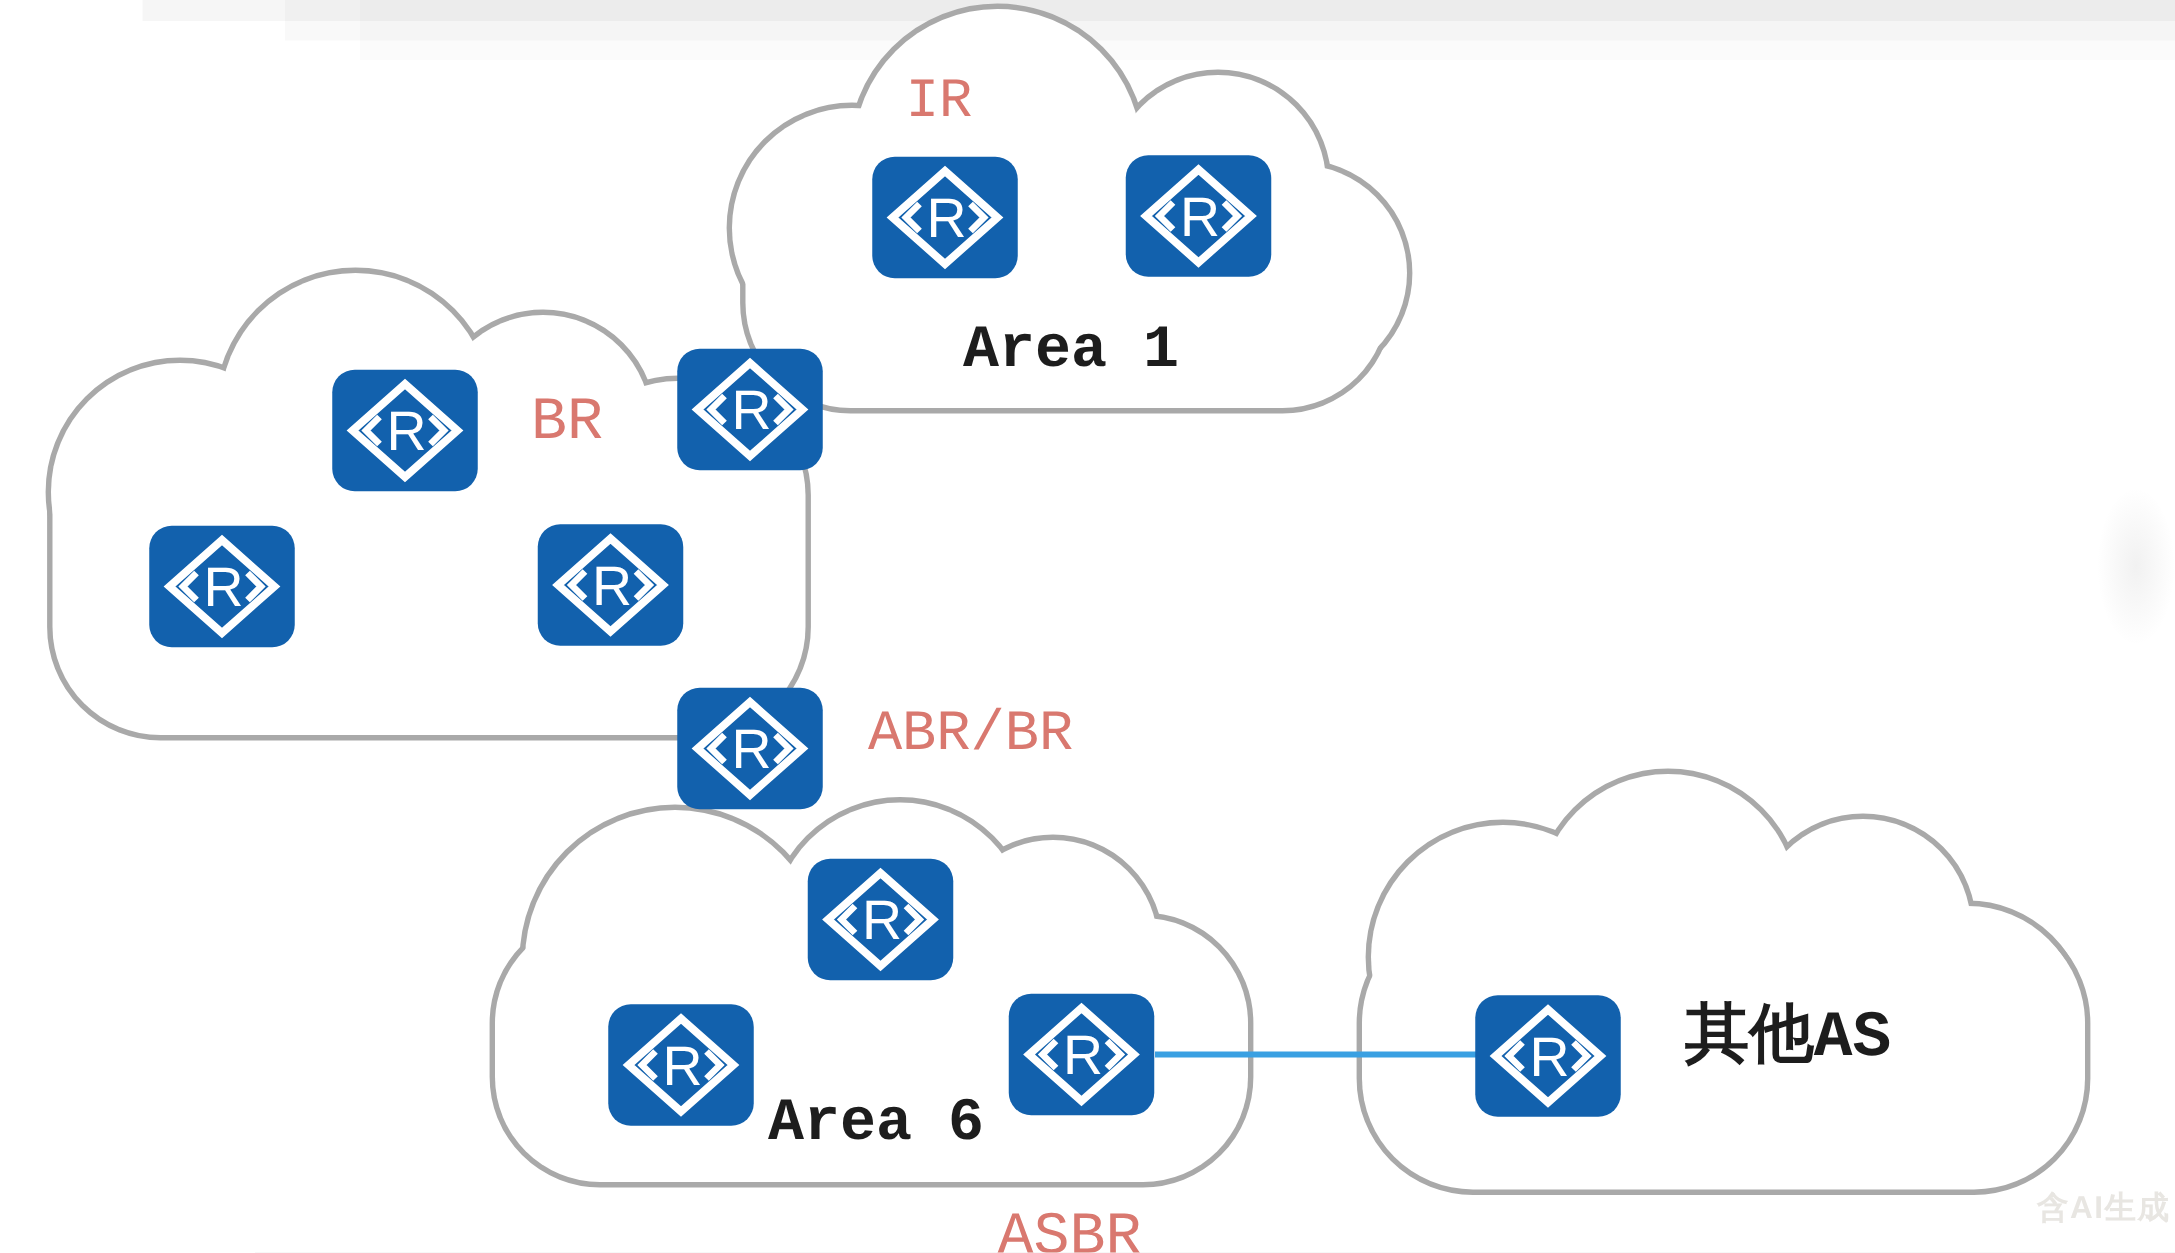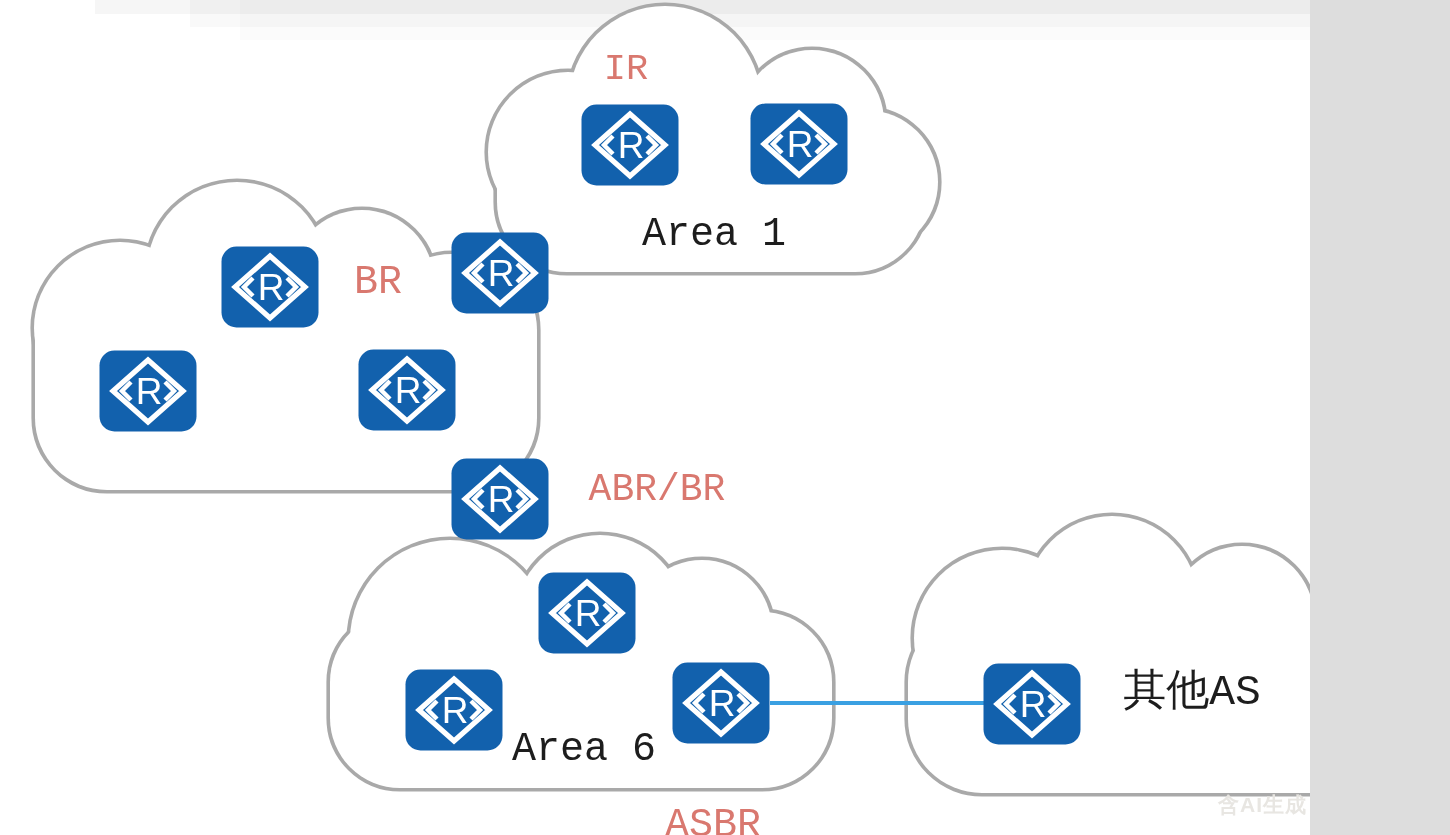--- a/index.html
+++ b/index.html
@@ -9,36 +9,36 @@
     --c-cloud_fill:#ffffff;
     --c-label_red:#d9786f;
     --c-label_black:#1d1d1d;
     --c-link_blue:#3aa0e2;
     --c-watermark:#e8e6e2;
     --c-background:#ffffff;
   }
   html,body{margin:0;padding:0;}
   body{background:#dddddd;font-family:"Liberation Sans",sans-serif;}
   .stage{
-    position:relative;width:1310px;height:835px;overflow:hidden;
+    position:relative;width:1450px;height:835px;overflow:hidden;
     background:var(--c-background);
   }
   .scene{position:absolute;left:0;top:0;width:1450px;height:835px;}
   
   .cloud-stroke *{fill:var(--c-cloud_fill);stroke:var(--c-cloud_stroke);stroke-width:7.2px;}
   .cloud-fill *{fill:var(--c-cloud_fill);stroke:none;}
   .link-line{stroke:var(--c-link_blue);stroke-width:4px;}
   
   .lbl{
     position:absolute;transform:translate(-50%,-50%);
     font-family:"Liberation Mono","DejaVu Sans Mono",monospace;
     white-space:nowrap;line-height:1;
   }
   .role-label{color:var(--c-label_red);font-weight:500;}
-  .area-label{color:var(--c-label_black);font-weight:400;}
+  .area-label{color:var(--c-label_black);font-weight:700;}
   .watermark{
     position:absolute;right:3px;top:791px;
     font-family:"Liberation Sans",sans-serif;
     font-size:21px;font-weight:bold;letter-spacing:1px;
     color:var(--c-watermark);
   }
   
   .shade{position:absolute;pointer-events:none;}
   .shade.b1{left:95px;top:0;right:0;height:14px;background:rgba(40,40,40,0.045);}
   .shade.b2{left:190px;top:0;right:0;height:27px;background:rgba(40,40,40,0.028);}
@@ -136,21 +136,21 @@
     <use href="#router" x="357" y="348" width="100" height="84"></use>
     <use href="#router" x="450" y="457" width="100" height="84"></use>
     <use href="#router" x="537" y="571" width="100" height="84"></use>
     <use href="#router" x="404" y="668" width="100" height="84"></use>
     <use href="#router" x="671" y="661" width="100" height="84"></use>
     <use href="#router" x="982" y="662" width="100" height="84"></use>
   </svg>
 
   <div class="lbl role-label" style="left:626px;top:69px;font-size:37px;">IR</div>
   <div class="lbl role-label" style="left:378px;top:283px;font-size:40px;text-align:right;">BR</div>
-  <div class="lbl role-label" style="left:647px;top:490px;font-size:38px;margin-left:10px;">ABR/BR</div>
+  <div class="lbl role-label" style="left:647px;top:490px;font-size:38px;">ABR/BR</div>
   <div class="lbl role-label" style="left:713px;top:826px;font-size:40px;">ASBR</div>
 
   <div class="lbl area-label" style="left:714px;top:235px;font-size:40px;">Area 1</div>
   <div class="lbl area-label" style="left:584px;top:750px;font-size:40px;">Area 6</div>
   <div class="lbl area-label" style="left:1192px;top:692px;font-size:43px;">其他AS</div>
 
   <div class="watermark">含AI生成</div>
 </div>
 
 </body></html>

